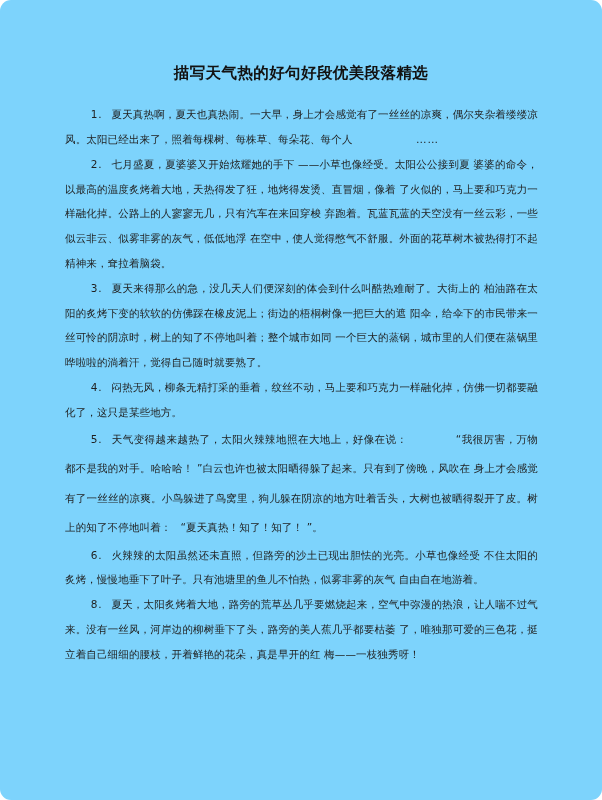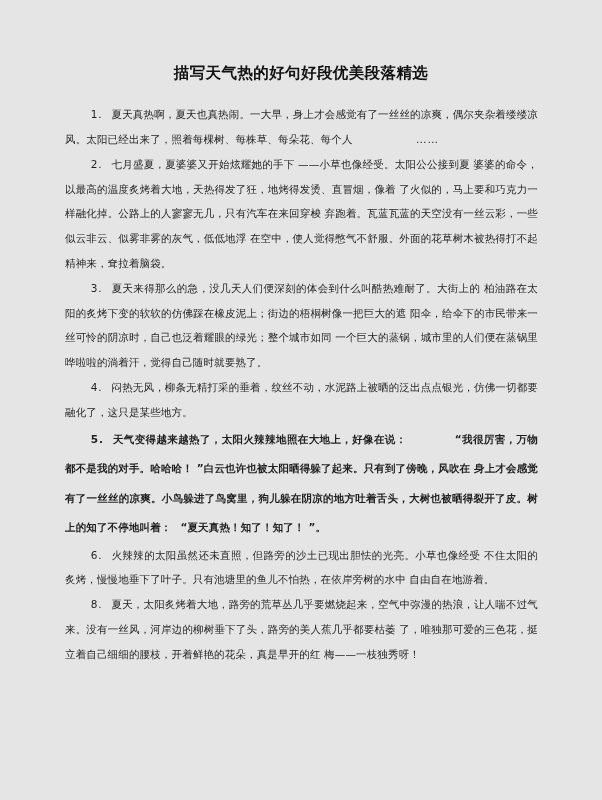--- a/index.html
+++ b/index.html
@@ -13,23 +13,24 @@
     height: 800px;
     overflow: hidden;
     font-family: "DejaVu Sans", "Liberation Sans", sans-serif;
     color: #1b1b1b;
     -webkit-font-smoothing: antialiased;
   }
   .page {
     position: relative;
     width: 602px;
     height: 800px;
-    background: #e5e5e5;
+    background: #7dd3fc;
     box-sizing: border-box;
     padding: 0;
+    border-radius: 11px;
   }
   .doc-title {
     text-align: center;
     font-size: 15.5px;
     font-weight: bold;
     letter-spacing: 0.4px;
     color: #121212;
     margin: 0;
     padding: 62px 40px 0 40px;
     line-height: 1.5;
@@ -48,21 +49,20 @@
     color: #1f1f1f;
     letter-spacing: 0.15px;
     word-break: break-all;
   }
   .para .num {
     letter-spacing: 0.9px;
   }
   
   .para.loose {
     line-height: 29.5px;
-    font-weight: bold;
   }
   .gap-wide {
     display: inline-block;
     width: 4.6em;
   }
   .gap-small {
     display: inline-block;
     width: 0.85em;
   }
   .tail-dots {
@@ -82,33 +82,33 @@
 
     <p class="para">
       <span class="num">1.</span><span class="gap-small"></span><span>夏天真热啊，夏天也真热闹。一大早，身上才会感觉有了一丝丝的凉爽，偶尔夹杂着缕缕凉风。太阳已经出来了，照着每棵树、每株草、每朵花、每个人</span><span class="tail-dots">……</span>
     </p>
 
     <p class="para">
       <span class="num">2.</span><span class="gap-small"></span><span>七月盛夏，夏婆婆又开始炫耀她的手下 ——小草也像经受。太阳公公接到夏 婆婆的命令，以最高的温度炙烤着大地，天热得发了狂，地烤得发烫、直冒烟，像着 了火似的，马上要和巧克力一样融化掉。公路上的人寥寥无几，只有汽车在来回穿梭 弃跑着。瓦蓝瓦蓝的天空没有一丝云彩，一些似云非云、似雾非雾的灰气，低低地浮 在空中，使人觉得憋气不舒服。外面的花草树木被热得打不起精神来，耷拉着脑袋。</span>
     </p>
 
     <p class="para">
-      <span class="num">3.</span><span class="gap-small"></span><span>夏天来得那么的急，没几天人们便深刻的体会到什么叫酷热难耐了。大街上的 柏油路在太阳的炙烤下变的软软的仿佛踩在橡皮泥上；街边的梧桐树像一把巨大的遮 阳伞，给伞下的市民带来一丝可怜的阴凉时，自己也泛着耀眼的绿光；整个城市如同 一个巨大的蒸锅，城市里的人们便在蒸锅里哗啦啦的淌着汗，觉得自己随时就要熟了。</span>
+      <span class="num">3.</span><span class="gap-small"></span><span>夏天来得那么的急，没几天人们便深刻的体会到什么叫酷热难耐了。大街上的 柏油路在太阳的炙烤下变的软软的仿佛踩在橡皮泥上；街边的梧桐树像一把巨大的遮 阳伞，给伞下的市民带来一丝可怜的阴凉时，树上的知了不停地叫着；整个城市如同 一个巨大的蒸锅，城市里的人们便在蒸锅里哗啦啦的淌着汗，觉得自己随时就要熟了。</span>
     </p>
 
     <p class="para">
-      <span class="num">4.</span><span class="gap-small"></span><span>闷热无风，柳条无精打采的垂着，纹丝不动，水泥路上被晒的泛出点点银光，仿佛一切都要融化了，这只是某些地方。</span>
+      <span class="num">4.</span><span class="gap-small"></span><span>闷热无风，柳条无精打采的垂着，纹丝不动，马上要和巧克力一样融化掉，仿佛一切都要融化了，这只是某些地方。</span>
     </p>
 
     <p class="para loose">
       <span class="num">5.</span><span class="gap-small"></span><span>天气变得越来越热了，太阳火辣辣地照在大地上，好像在说：</span><span class="gap-wide"></span><span>“我很厉害，万物都不是我的对手。哈哈哈！ ”</span><span>白云也许也被太阳晒得躲了起来。只有到了傍晚，风吹在 身上才会感觉有了一丝丝的凉爽。小鸟躲进了鸟窝里，狗儿躲在阴凉的地方吐着舌头，大树也被晒得裂开了皮。树上的知了不停地叫着：</span><span class="gap-small"></span><span>“夏天真热！知了！知了！ ”</span><span>。</span>
     </p>
 
     <p class="para">
-      <span class="num">6.</span><span class="gap-small"></span><span>火辣辣的太阳虽然还未直照，但路旁的沙土已现出胆怯的光亮。小草也像经受 不住太阳的炙烤，慢慢地垂下了叶子。只有池塘里的鱼儿不怕热，在依岸旁树的水中 自由自在地游着。</span>
+      <span class="num">6.</span><span class="gap-small"></span><span>火辣辣的太阳虽然还未直照，但路旁的沙土已现出胆怯的光亮。小草也像经受 不住太阳的炙烤，慢慢地垂下了叶子。只有池塘里的鱼儿不怕热，似雾非雾的灰气 自由自在地游着。</span>
     </p>
 
 
     <p class="para">
       <span class="num">8.</span><span class="gap-small"></span><span>夏天，太阳炙烤着大地，路旁的荒草丛几乎要燃烧起来，空气中弥漫的热浪，让人喘不过气来。没有一丝风，河岸边的柳树垂下了头，路旁的美人蕉几乎都要枯萎 了，唯独那可爱的三色花，挺立着自己细细的腰枝，开着鲜艳的花朵，真是早开的红 梅——一枝独秀呀！</span>
     </p>
 
   </div>
 </div>
 

